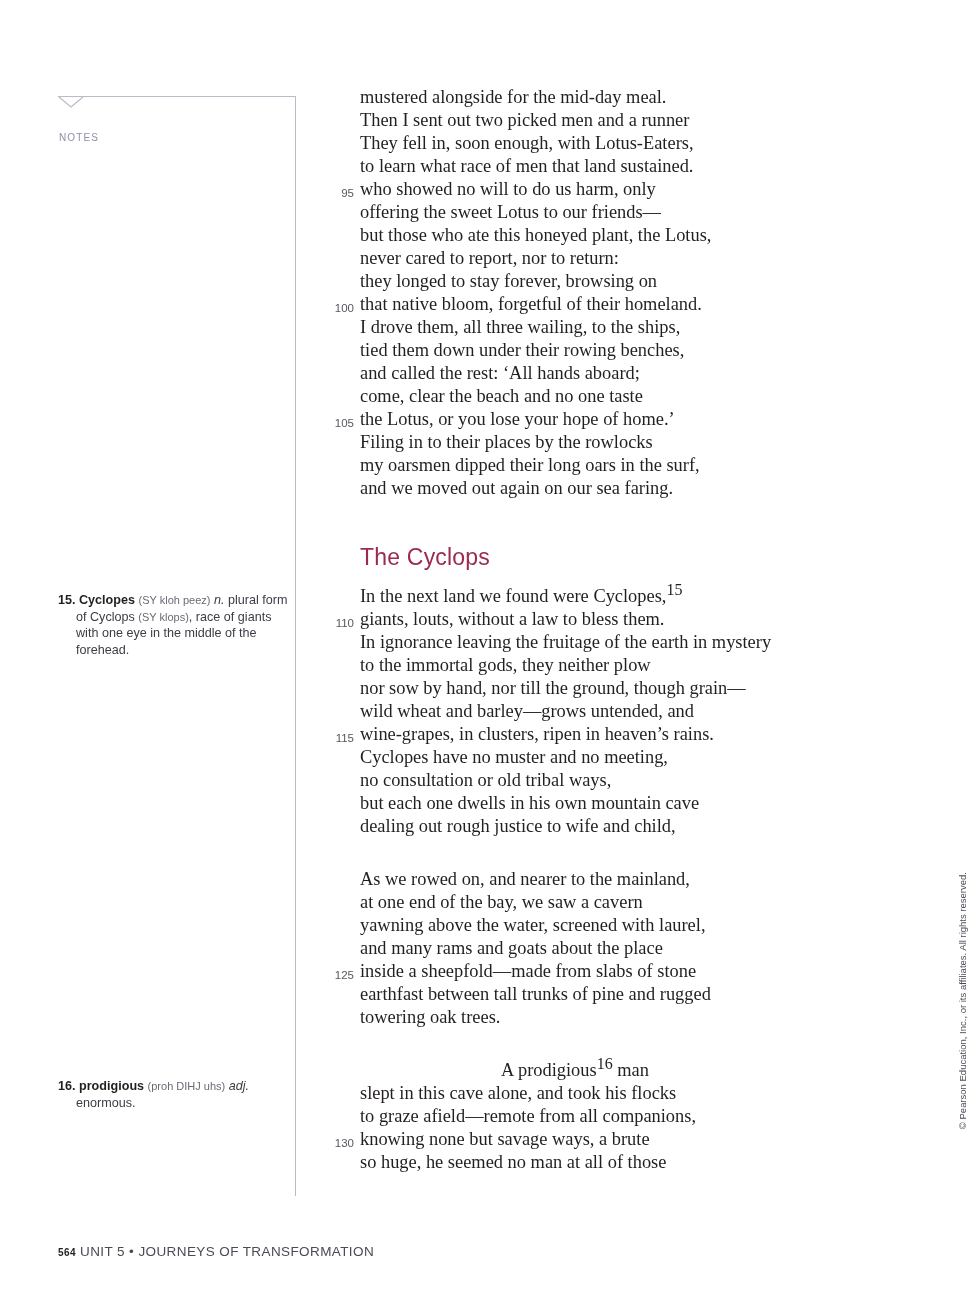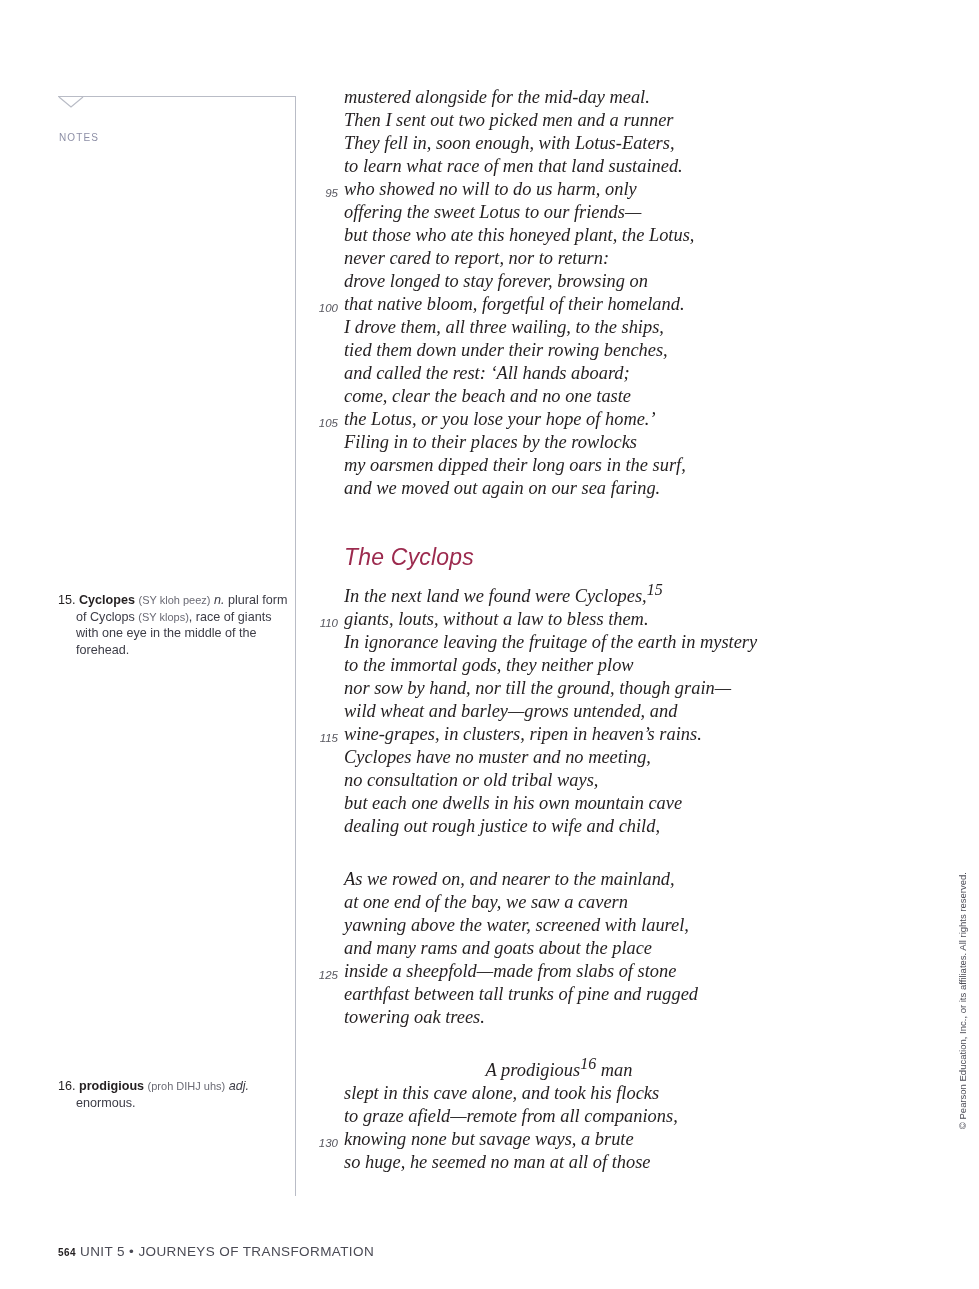--- a/index.html
+++ b/index.html
@@ -48,21 +48,21 @@
   .sidenote {
     position: absolute;
     left: 58px;
     width: 232px;
     font-family: "Liberation Sans", sans-serif;
     font-size: 12.6px;
     line-height: 16.5px;
     color: #3c3c46;
   }
   .sidenote .num {
-    font-weight: normal;
+    font-weight: bold;
     color: #231f20;
   }
   .sidenote .term {
     font-weight: bold;
     color: #231f20;
   }
   .sidenote .pron {
     font-size: 11px;
     color: #6a6a74;
   }
@@ -94,24 +94,23 @@
     left: 58px;
     top: 96px;
     width: 238px;
     height: 1px;
     background: #b9bcc6;
   }
 
   
   .body-col {
     position: absolute;
-    left: 312px;
+    left: 328px;
     top: 86px;
     width: 520px;
-    font-style: italic;
   }
 
   .line {
     position: relative;
     height: 23px;
     font-size: 18.4px;
     line-height: 23px;
     white-space: nowrap;
   }
   .line .ln {
@@ -245,21 +244,21 @@
       <div class="line">
           <span class="ln"></span>
           <span class="tx">but those who ate this honeyed plant, the Lotus,</span>
         </div>
       <div class="line">
           <span class="ln"></span>
           <span class="tx">never cared to report, nor to return:</span>
         </div>
       <div class="line">
           <span class="ln"></span>
-          <span class="tx">drove longed to stay forever, browsing on</span>
+          <span class="tx">they longed to stay forever, browsing on</span>
         </div>
       <div class="line">
           <span class="ln">100</span>
           <span class="tx">that native bloom, forgetful of their homeland.</span>
         </div>
       <div class="line">
           <span class="ln"></span>
           <span class="tx">I drove them, all three wailing, to the ships,</span>
         </div>
       <div class="line">

